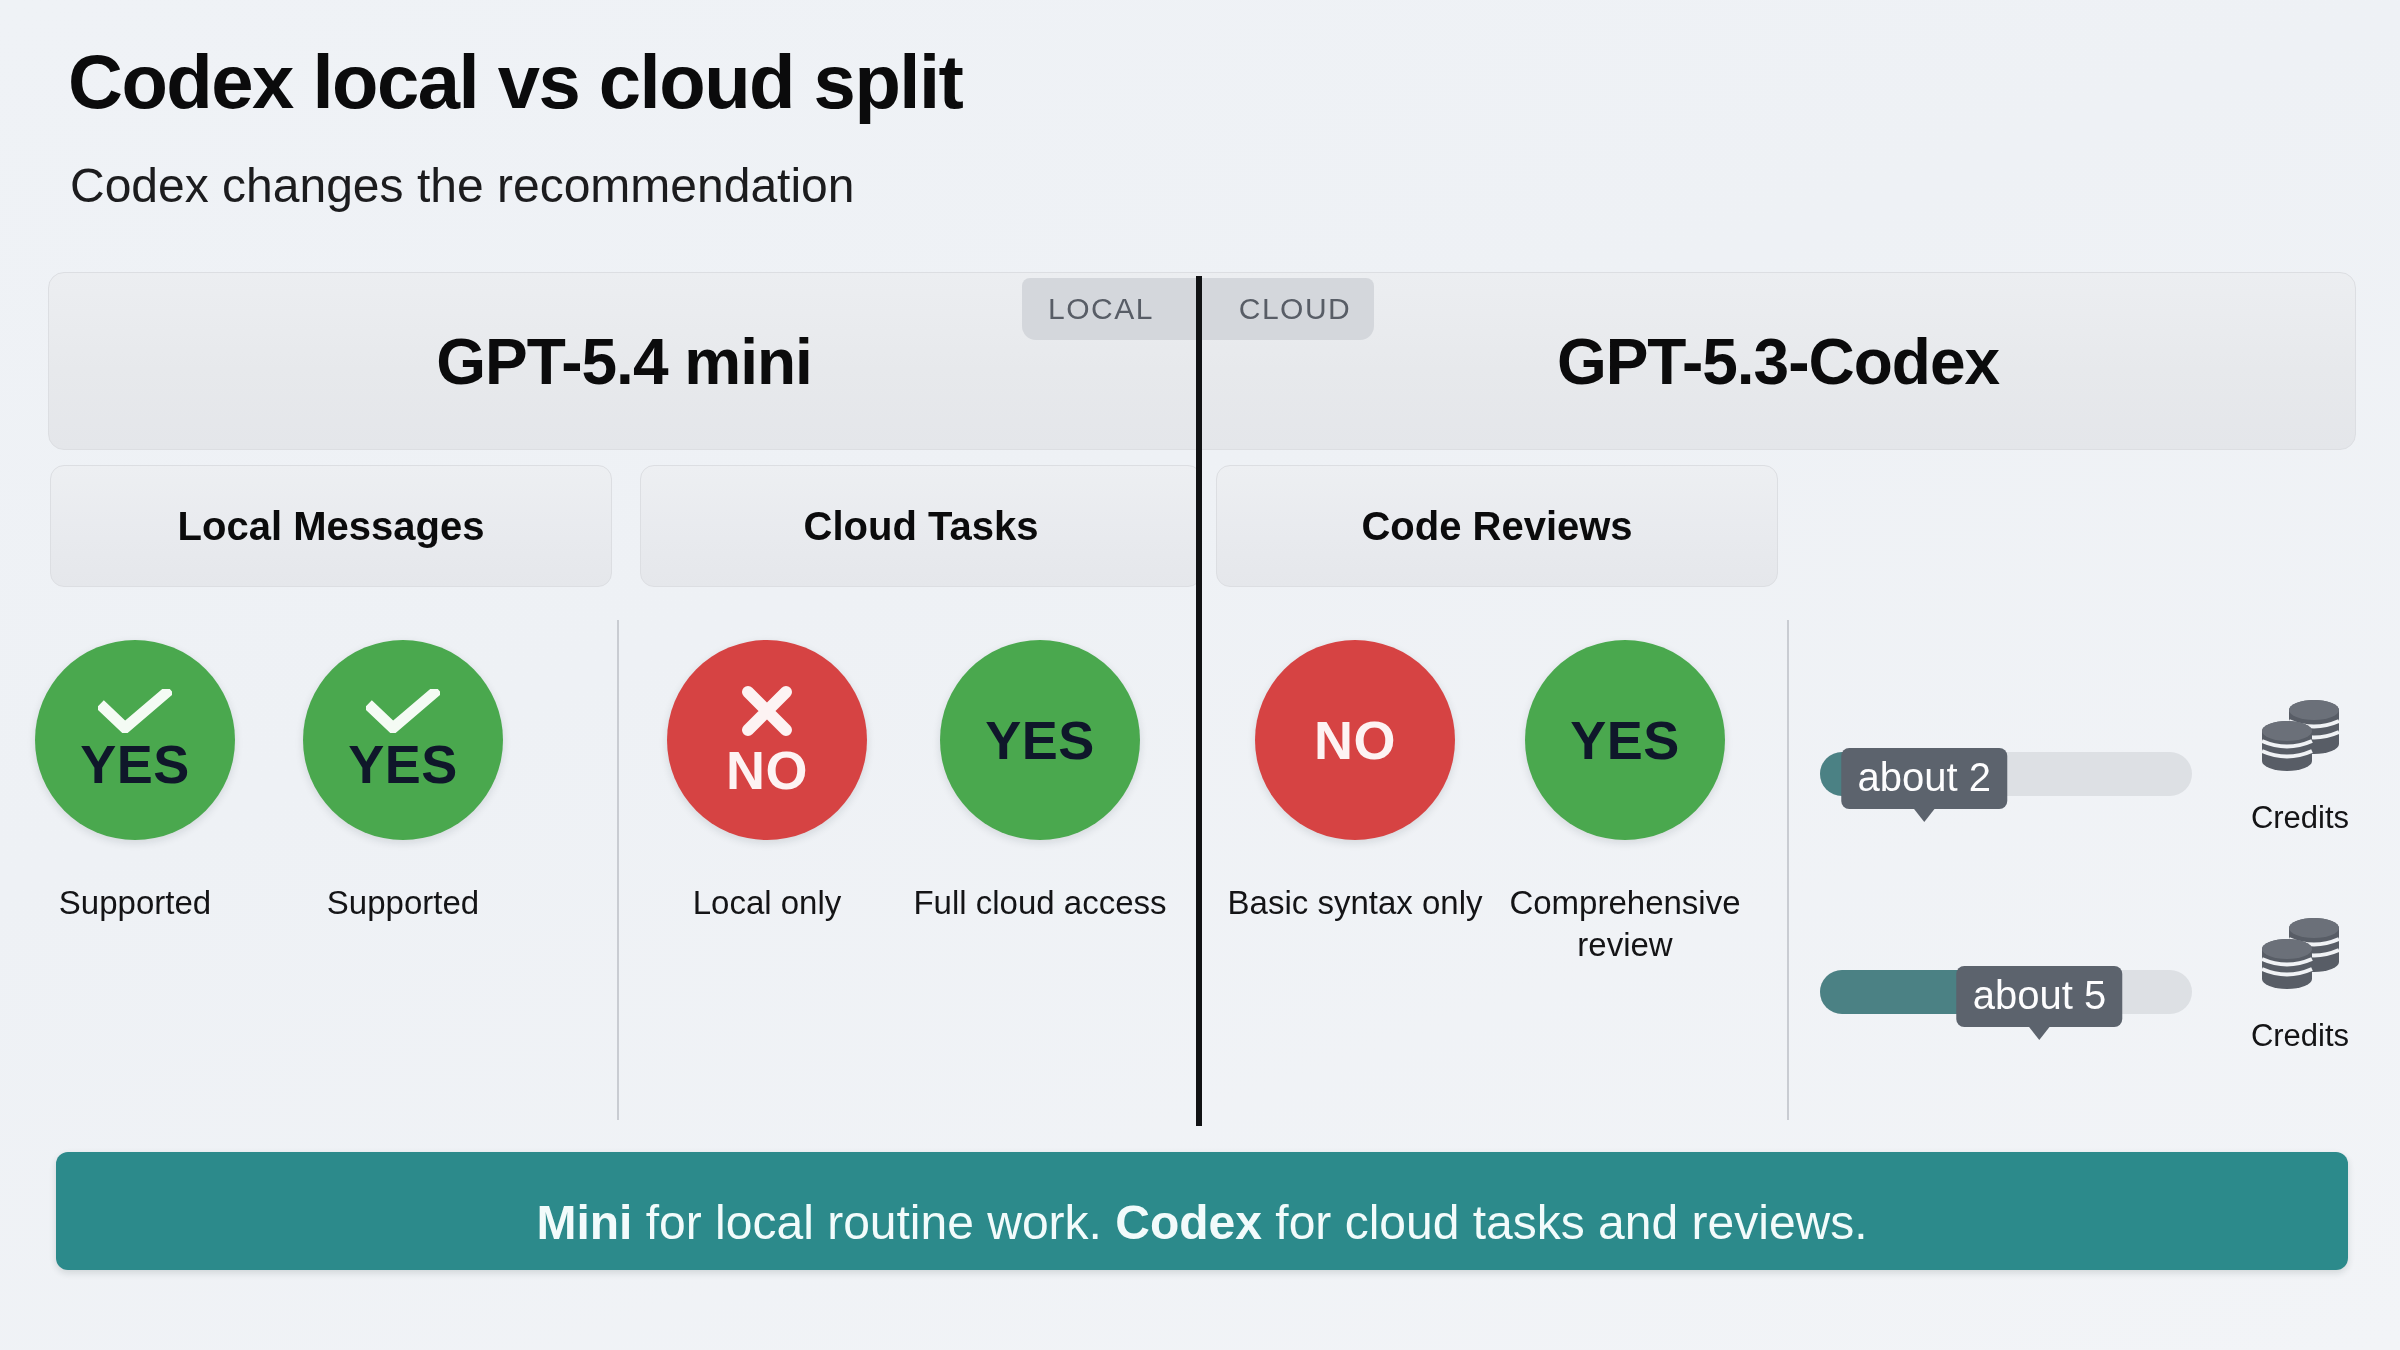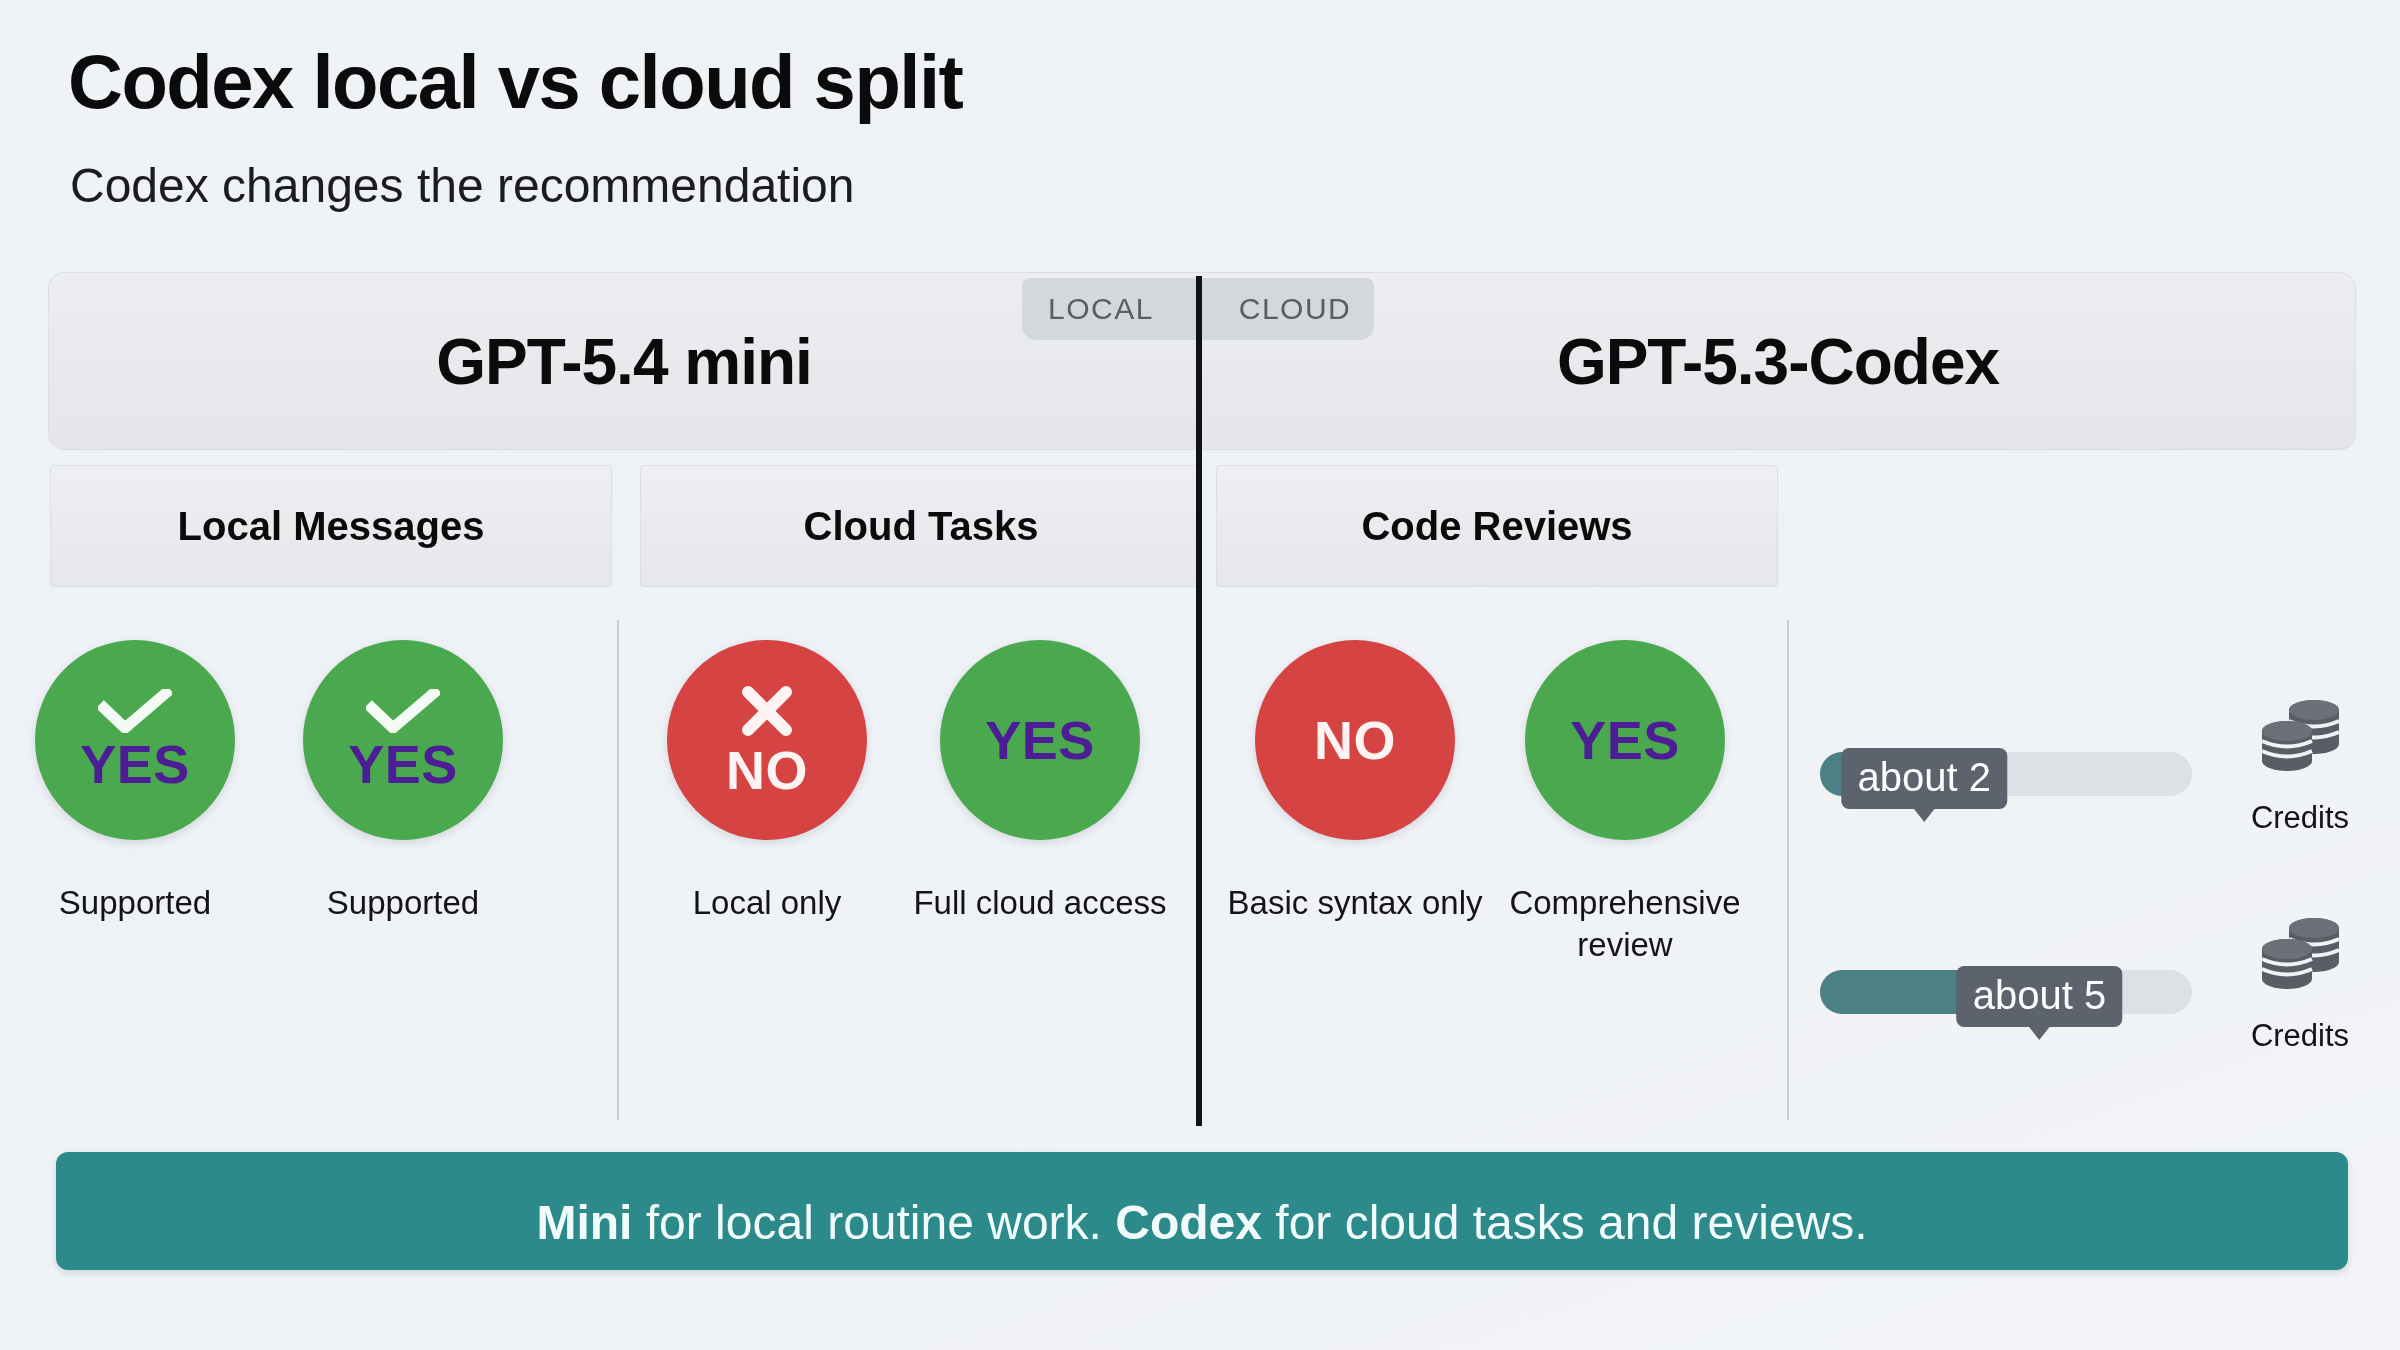--- a/index.html
+++ b/index.html
@@ -67,21 +67,21 @@
     width:6px; height:850px;
     background:#111214;
     z-index:7;
   }
 
   
   .cat-head {
     position:absolute; top:465px; height:122px;
     background:linear-gradient(180deg,#edeff2 0%,#e8eaee 60%,#e5e7eb 100%);
     border:1px solid #dcdee2;
-    border-radius:4px;
+    border-radius:14px;
     display:flex; align-items:center; justify-content:center;
     font-size:40px; font-weight:bold; color:#0b0b0c;
     white-space:nowrap;
   }
   .cat-1 { left:50px;   width:562px; }
   .cat-2 { left:640px;  width:562px; }
   .cat-3 { left:1216px; width:562px; }
   .cat-4 { left:1794px; width:562px; }
 
   
@@ -108,21 +108,21 @@
     width:200px; height:200px; border-radius:50%;
     display:flex; flex-direction:column;
     align-items:center; justify-content:center;
     box-shadow:0 3px 8px rgba(20,30,40,0.12);
   }
   .badge.yes { background:#4aa84e; }
   .badge.no  { background:#d64343; }
 
   .badge .mark { display:block; line-height:0; margin-bottom:2px; }
   .badge .word {
-    font-size:54px; font-weight:bold; color:#4c1d95;
+    font-size:54px; font-weight:bold; color:#0f172a;
     letter-spacing:0.5px; line-height:1;
   }
   .badge.with-mark .word { margin-top:2px; }
   .badge.no .word { color:#fdf3f3; }
 
   .cell-caption {
     margin-top:42px; width:270px; text-align:center;
     font-size:33px; font-weight:normal; color:#141416;
     line-height:1.28;
   }

